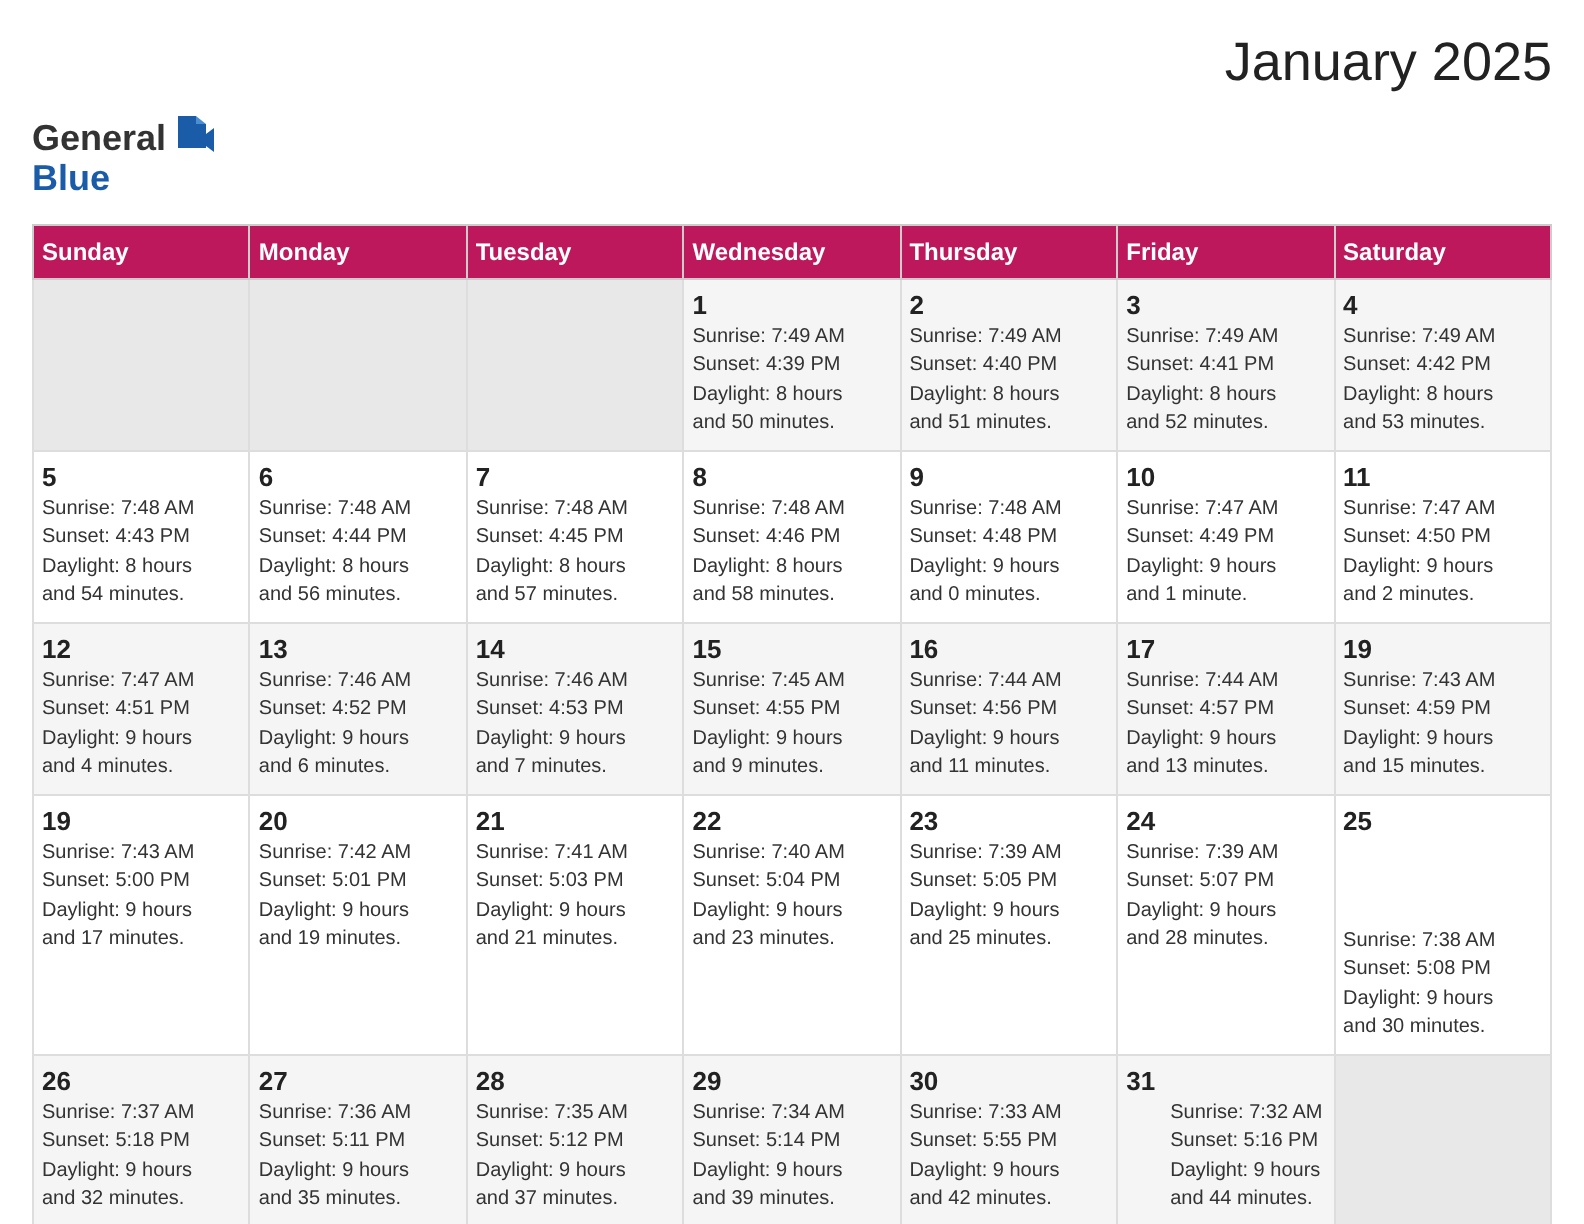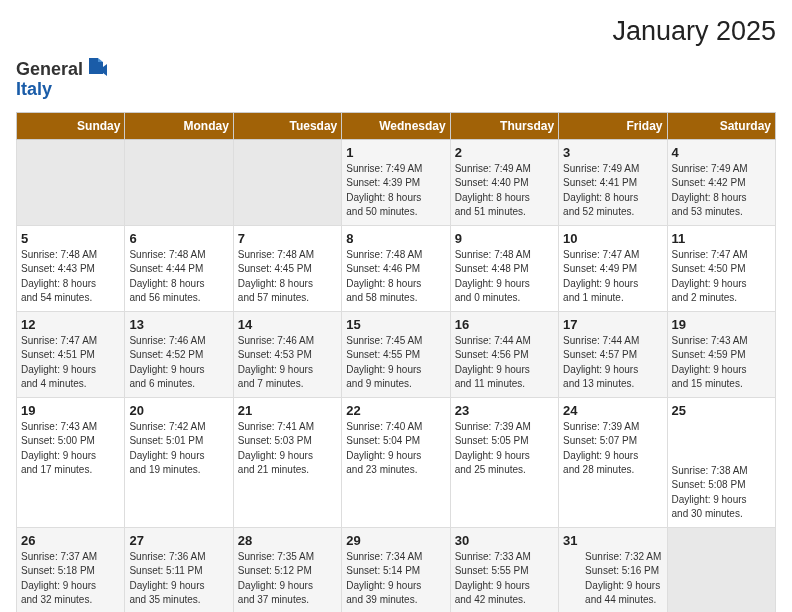--- a/index.html
+++ b/index.html
@@ -52,26 +52,26 @@
       font-size: 14px;
       font-weight: normal;
       color: #444;
     }
     table {
       width: 100%;
       border-collapse: collapse;
       table-layout: fixed;
     }
     thead tr th {
-      background-color: #a16207;
+      background-color: #be185d;
       color: #fff;
       font-size: 12px;
       font-weight: bold;
       padding: 6px 4px;
-      text-align: right;
+      text-align: left;
       border: 1px solid #ccc;
     }
     tbody tr td {
       vertical-align: top;
       padding: 5px 4px;
       font-size: 10.5px;
       color: #222;
       border: 1px solid #ddd;
       background: #fff;
       min-height: 80px;
@@ -104,21 +104,21 @@
   <div class="logo">
     <div>
       <div style="display:flex;align-items:center;">
         <span class="logo-text-general">General</span>
         <svg class="logo-icon" viewBox="0 0 22 22">
           <polygon points="4,18 18,18 18,6 13,6 13,2 4,2" fill="#1a5ca8"></polygon>
           <polygon points="13,2 18,6 13,6" fill="#4a8fd4"></polygon>
           <polygon points="14,14 22,8 22,20" fill="#1a5ca8"></polygon>
         </svg>
       </div>
-      <span class="logo-text-blue">Italy</span>
+      <span class="logo-text-blue">Blue</span>
     </div>
   </div>
   <div class="title-block">
     <h1>January 2025</h1>
   </div>
 </div>
 
 <table>
   <thead>
     <tr>

